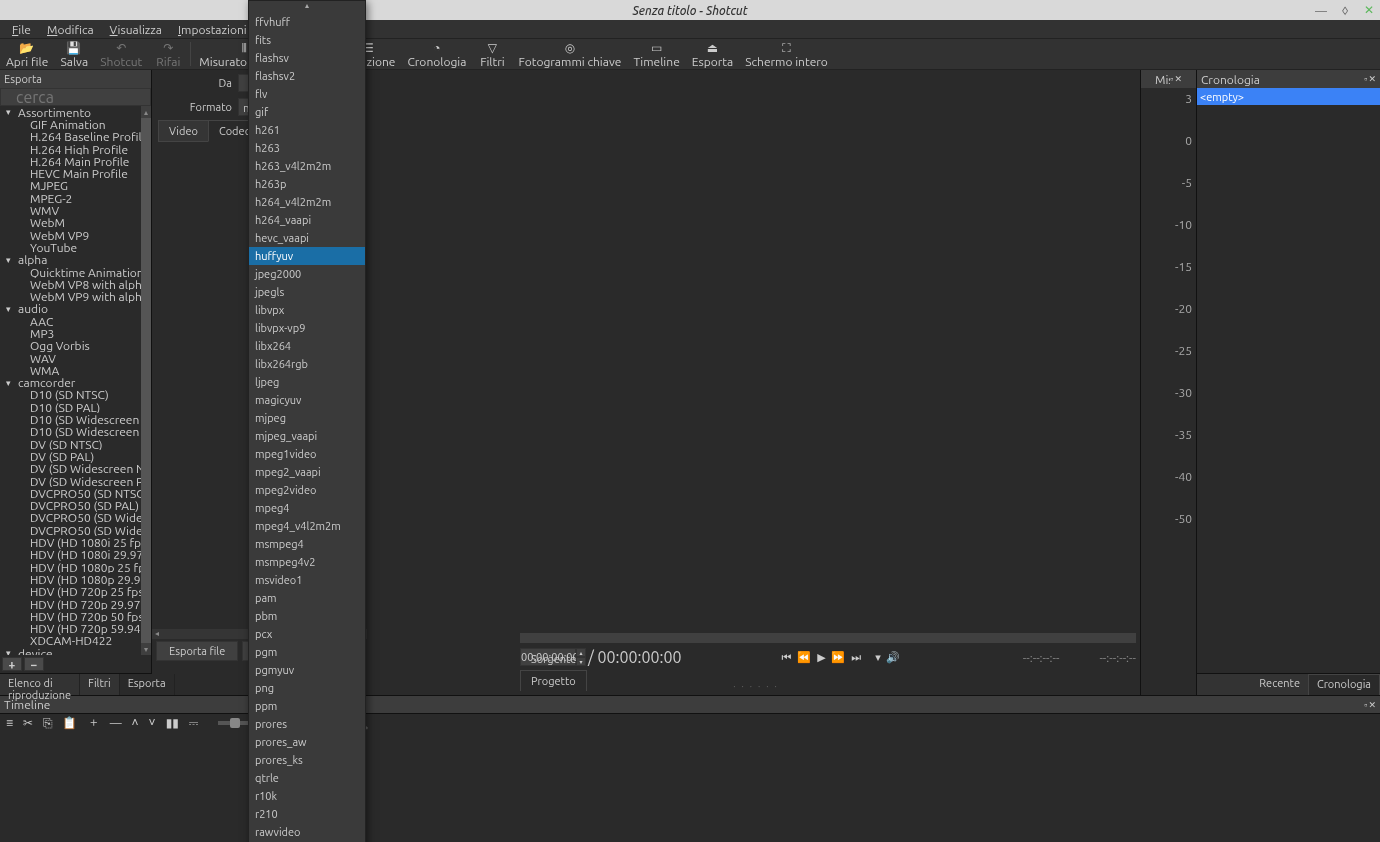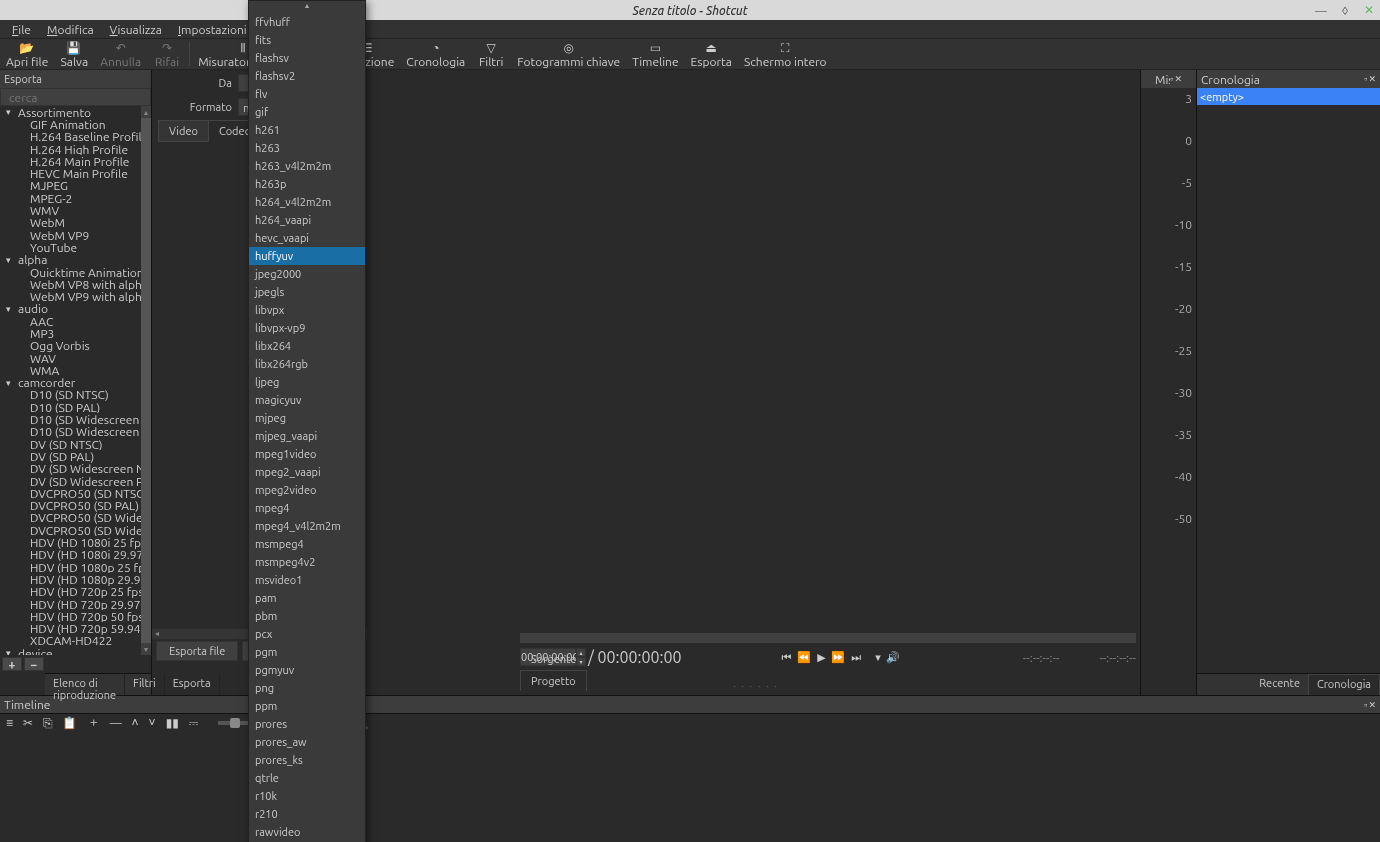--- a/index.html
+++ b/index.html
@@ -14,32 +14,32 @@
 .menubar span u { text-decoration:underline; }
 .toolbar { height:32px; background:#323232; display:flex; align-items:center; border-top:1px solid #222; border-bottom:1px solid #222; }
 .toolbar .tbtn { display:flex; flex-direction:column; align-items:center; justify-content:center; min-width:40px; padding:0 6px; height:32px; cursor:pointer; font-size:11px; }
 .toolbar .tbtn .ico { height:14px; display:flex; align-items:center; justify-content:center; font-size:12px; }
 .toolbar .tbtn.disabled { color:#777; }
 .toolbar .sep { width:1px; height:24px; background:#444; margin:0 2px; }
 .mainrow { display:flex; height:625px; }
 .leftcol { width:152px; display:flex; flex-direction:column; border-right:1px solid #111; }
 .panelhdr { height:18px; background:#3d3d3d; padding:0 4px; display:flex; align-items:center; font-size:11px; }
 .searchbox { height:18px; background:#404040; border:1px solid #333; margin:0; }
-.searchbox input { width:100%; height:100%; background:transparent; border:none; color:#eee; padding:0 8px; outline:none; font-size:12px; }
+.searchbox input { width:100%; height:100%; background:transparent; border:none; color:#eee; padding:0 15px; outline:none; font-size:16px; }
 .treewrap { flex:1; position:relative; overflow:hidden; background:#2a2a2a; }
 .treescroll { position:absolute; top:0; right:0; width:10px; height:100%; background:#353535; }
 .treescroll .thumb { background:#555; height:100%; }
 .treescroll .upbtn,.treescroll .dnbtn { height:12px; background:#3f3f3f; display:flex; align-items:center; justify-content:center; font-size:8px; color:#888; }
 .tree { position:absolute; top:0; left:0; right:10px; overflow:hidden; }
 .tree .grp { height:12.3px; display:flex; align-items:center; padding-left:18px; cursor:pointer; position:relative; }
 .tree .grp::before { content:"▾"; position:absolute; left:6px; font-size:9px; }
 .tree .item { height:12.3px; display:flex; align-items:center; padding-left:30px; cursor:pointer; white-space:nowrap; overflow:hidden; }
 .plusminus { height:18px; display:flex; align-items:center; padding:2px; gap:2px; background:#2a2a2a; }
 .plusminus span { width:20px; height:14px; background:#4a4a4a; border:1px solid #333; display:flex; align-items:center; justify-content:center; cursor:pointer; font-weight:bold; }
-.lefttabs { height:22px; display:flex; border-top:1px solid #111; background:#333;margin-left:45px; }
+.lefttabs { height:22px; display:flex; border-top:1px solid #111; background:#333; }
 .lefttabs span { padding:3px 8px; cursor:pointer; font-size:11px; border-right:1px solid #222; }
 .lefttabs span.active { background:#2a2a2a; }
 .midcol { flex:1; display:flex; flex-direction:column; position:relative; }
 .exportpanel { position:absolute; top:0; left:0; width:215px; height:595px; background:#2a2a2a; overflow:hidden; }
 .formrow { display:flex; align-items:center; height:22px; margin:2px 4px; }
 .formrow label { width:82px; text-align:right; padding-right:6px; font-size:11px; }
 .formrow .combo { flex:1; height:18px; background:#404040; border:1px solid #333; display:flex; align-items:center; padding:0 4px; position:relative; }
 .formrow .combo::after { content:"▾"; position:absolute; right:4px; font-size:9px; color:#888; }
 .subtabs { display:flex; height:22px; margin:0 6px; }
 .subtabs span { padding:4px 10px; border:1px solid #444; background:#353535; cursor:pointer; font-size:11px; margin-right:-1px; }
@@ -112,21 +112,21 @@
     <div class="tbtn">
       <div class="ico">📂</div>
       <div>Apri file</div>
     </div>
     <div class="tbtn">
       <div class="ico">💾</div>
       <div>Salva</div>
     </div>
     <div class="tbtn disabled">
       <div class="ico">↶</div>
-      <div>Annulla</div>
+      <div>Shotcut</div>
     </div>
     <div class="tbtn disabled">
       <div class="ico">↷</div>
       <div>Rifai</div>
     </div>
     <div class="sep"></div>
     <div class="tbtn">
       <div class="ico">⫴</div>
       <div>Misuratore picco</div>
     </div>

